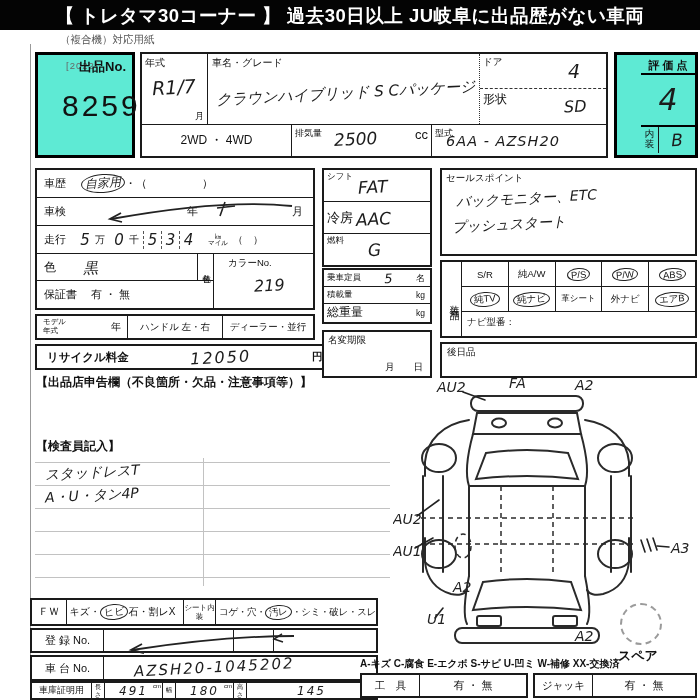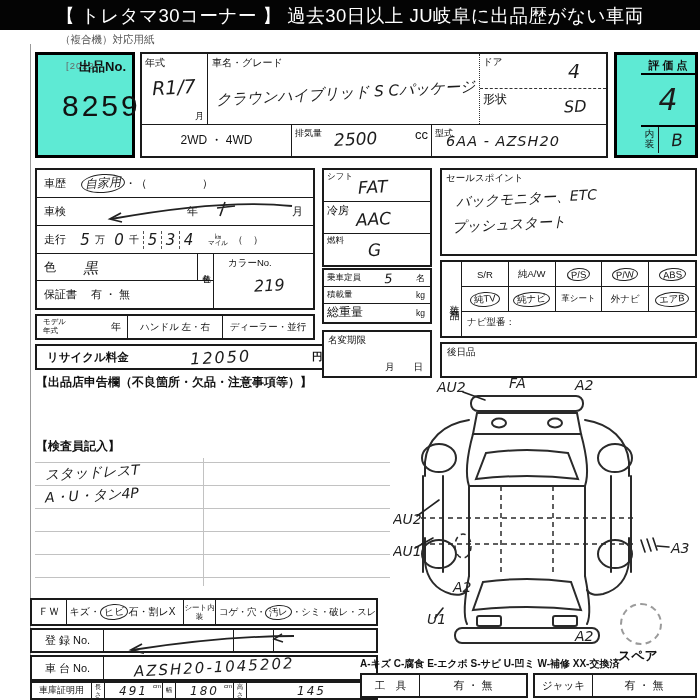--- a/index.html
+++ b/index.html
@@ -8,21 +8,21 @@
   .abs { position:absolute; }
   .b2 { border:2px solid #1a1a1a; background:#fff; }
   .b3 { border:3px solid #000; background:#5eead4;padding-left:24px; }
   .row { display:flex; align-items:center; }
   .c { text-align:center; }
   .hw { font-family:"DejaVu Sans", sans-serif; font-style:italic; color:#1c1c1c; }
   .rot { display:inline-block; transform:rotate(-3deg); }
   .circ { display:inline-block; border:1.6px solid #222; border-radius:50%; padding:0 3px; transform:rotate(-4deg); }
   .lbl { color:#111; }
   .dashL { border-left:1px dashed #555; }
-  .banner { background:#040404; color:#fff; font-weight:normal; font-size:18.5px; letter-spacing:0.5px;
+  .banner { background:#040404; color:#fff; font-weight:bold; font-size:18.5px; letter-spacing:0.5px;
             display:flex; align-items:center; justify-content:center; }
   .glines { pointer-events:none; }
   svg text.hw { font-family:"DejaVu Sans", sans-serif; font-style:italic; fill:#222; }
 </style>
 </head>
 <body>
 
 <div class="abs banner" style="left:0;top:0;width:700px;height:30px">
   <span>【 トレタマ30コーナー 】 過去30日以上 JU岐阜に出品歴がない車両</span>
 </div>
@@ -148,21 +148,21 @@
 </div>
 
 <div class="abs" style="left:36px;top:374px;font-size:12px;font-weight:bold">【出品店申告欄（不良箇所・欠品・注意事項等）】</div>
 
 <div class="abs b2" style="left:322px;top:168px;width:110px;height:99px">
   <div style="height:32px;border-bottom:1.5px solid #1a1a1a;position:relative">
     <span class="lbl abs" style="left:3px;top:1px;font-size:8.5px">シフト</span>
     <span class="hw rot abs" style="left:34px;top:7px;font-size:17px">FAT</span>
   </div>
   <div style="height:32px;border-bottom:1.5px solid #1a1a1a;position:relative">
-    <span class="lbl abs" style="left:3px;top:1px;font-size:11px">冷房</span>
+    <span class="lbl abs" style="left:3px;top:7px;font-size:13px">冷房</span>
     <span class="hw rot abs" style="left:32px;top:7px;font-size:17px">AAC</span>
   </div>
   <div style="height:31px;position:relative">
     <span class="lbl abs" style="left:3px;top:1px;font-size:8.5px">燃料</span>
     <span class="hw rot abs" style="left:44px;top:6px;font-size:17px">G</span>
   </div>
 </div>
 
 <div class="abs b2" style="left:322px;top:268px;width:110px;height:56px">
   <div class="row" style="height:17px;border-bottom:1px solid #1a1a1a">

